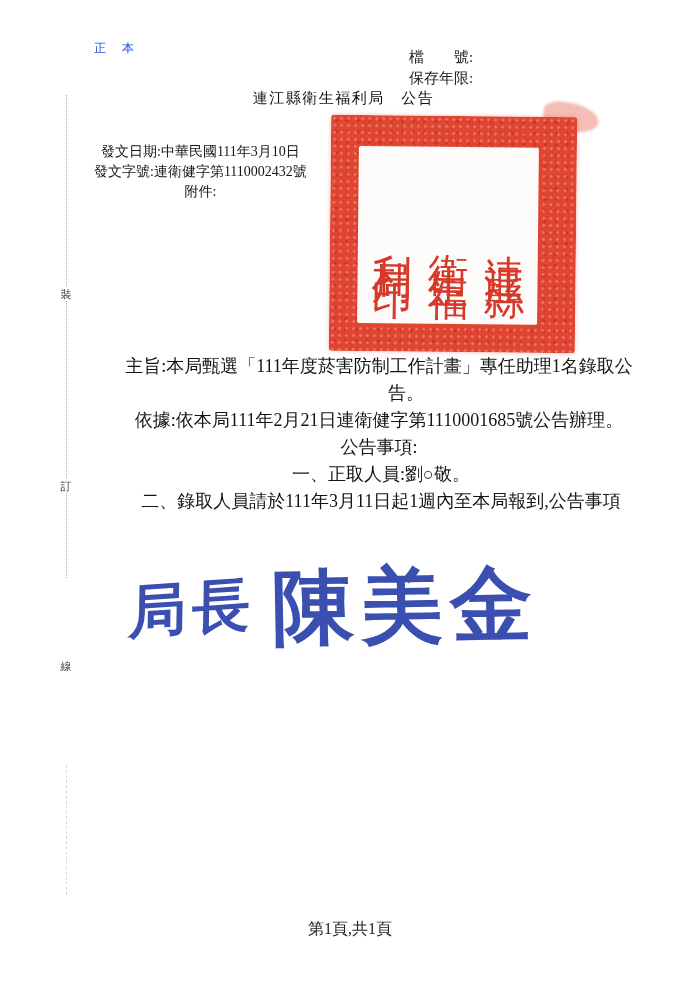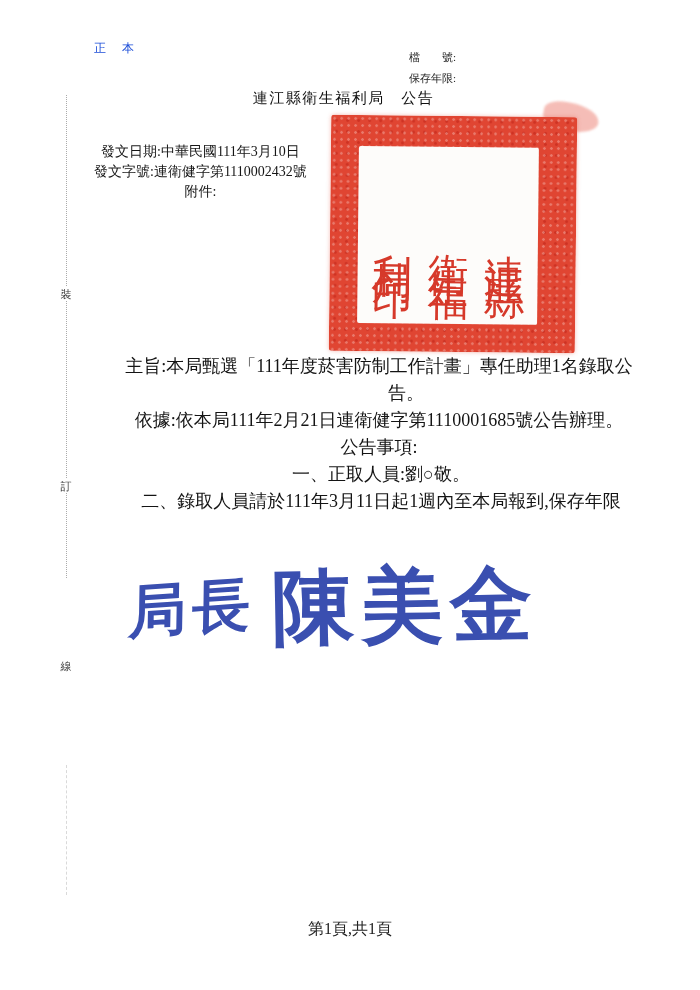--- a/index.html
+++ b/index.html
@@ -30,21 +30,21 @@
   }
   .bind-label.l0 { top:287px; }
   .bind-label.l1 { top:479px; }
   .bind-label.l2 { top:659px; }
 
   
   .copy-label {
     position:absolute; left:94px; top:40px;
     font-size:12px; letter-spacing:2px; color:#1d4ed8;
   }
-  .file-block { position:absolute; left:409px; top:47px; font-size:11px; color:#222; }
+  .file-block { position:absolute; left:409px; top:47px; font-size:15px; color:#222; }
   .file-block .row { line-height:21px; white-space:pre; }
 
   .doc-title {
     position:absolute; left:0; right:13px; top:89px;
     text-align:center; font-size:15px; letter-spacing:1.5px; color:#111;
     white-space:pre;
   }
 
   .meta-block { position:absolute; left:94px; top:142px; font-size:14px; line-height:20px; color:#161616; }
   .meta-block div { white-space:pre;text-align:center; }
@@ -146,21 +146,21 @@
       <span class="seal-col" style="color: rgb(214, 57, 42);">利局印</span>
     </div>
   </div>
 
   <div class="body-block">
     <div class="line">主旨:本局甄選「111年度菸害防制工作計畫」專任助理1名錄取公</div>
     <div class="line ind-hang">告。</div>
     <div class="line">依據:依本局111年2月21日連衛健字第1110001685號公告辦理。</div>
     <div class="line">公告事項:</div>
     <div class="line ind-list">一、正取人員:劉○敬。</div>
-    <div class="line ind-list">二、錄取人員請於111年3月11日起1週內至本局報到,保存年限</div>
+    <div class="line ind-list">二、錄取人員請於111年3月11日起1週內至本局報到,公告事項</div>
   </div>
 
   <div class="signature" style="color: rgb(58, 79, 176);">
     <span class="sig-title">局長</span>
     <span class="sig-name">陳美金</span>
   </div>
 
   <div class="page-footer">第1頁,共1頁</div>
 
 </div>

